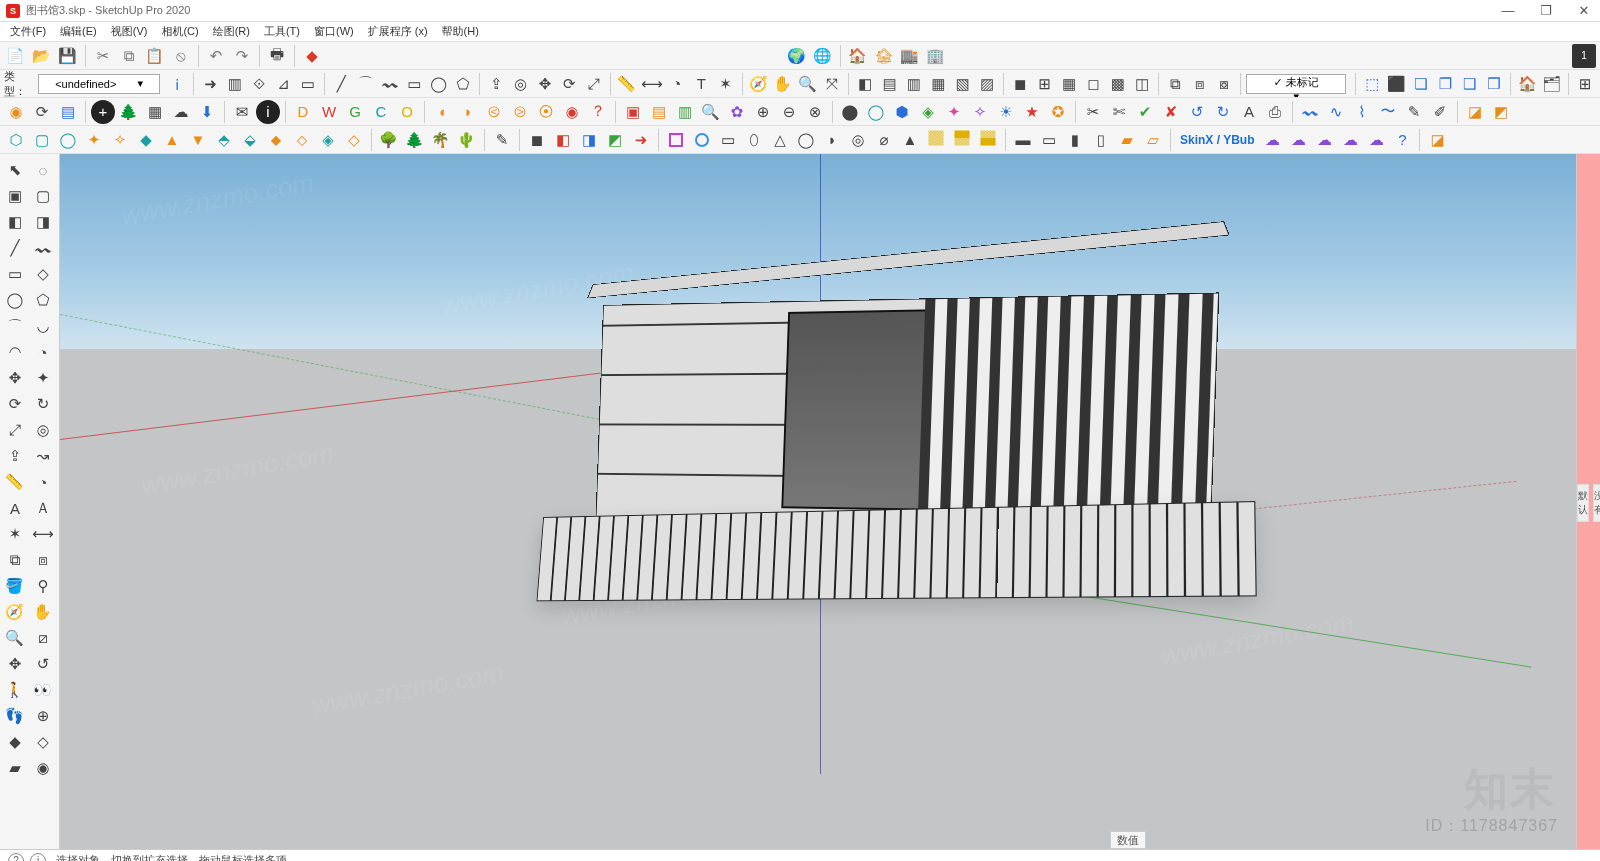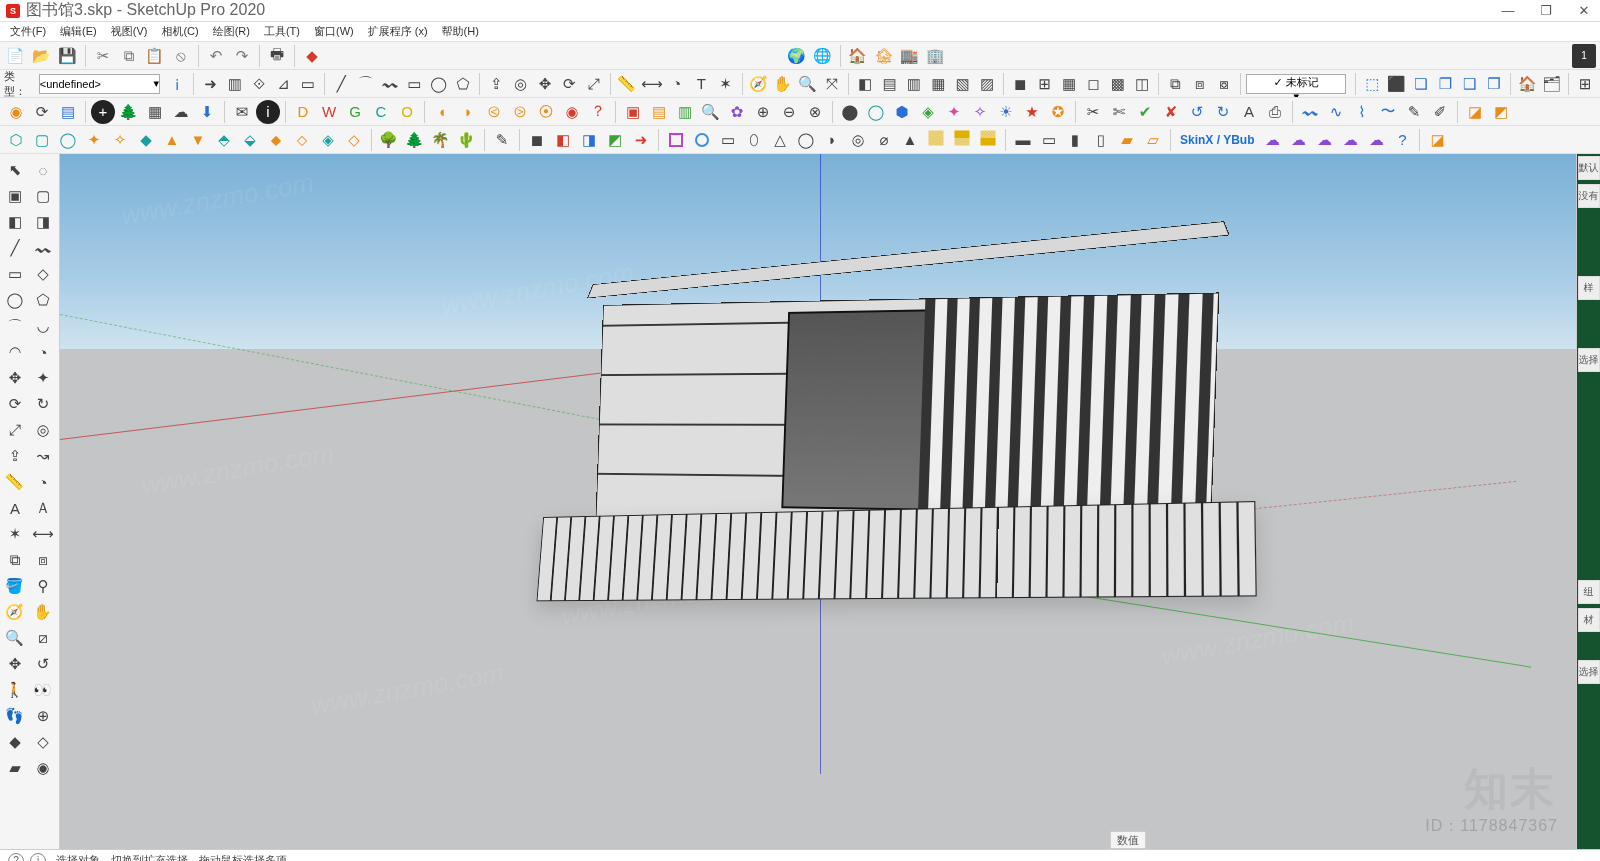--- a/index.html
+++ b/index.html
@@ -1,36 +1,36 @@
 <!DOCTYPE html>
 <html><head>
 <meta charset="utf-8">
 <style>
   * { box-sizing: border-box; margin: 0; padding: 0; }
   html, body { width: 1600px; height: 861px; font-family: "Microsoft YaHei", "Segoe UI", sans-serif; font-size: 12px; background: #f0f0f0; overflow: hidden; }
 
   
   .titlebar { height: 22px; background: #fff; display: flex; align-items: center; padding: 0 6px; border-bottom: 1px solid #ddd; }
   .titlebar .app-icon { width: 14px; height: 14px; background: #e2231a; border-radius: 2px; margin-right: 6px; display:flex;align-items:center;justify-content:center;color:#fff;font-size:9px;font-weight:bold;}
-  .titlebar .title { color: #666; font-size: 16px; }
+  .titlebar .title { color: #666; font-size: 11px; }
   .win-controls { margin-left: auto; display: flex; gap: 18px; color: #555; font-size: 13px; }
   .win-controls span { cursor: default; width: 20px; text-align: center; }
 
   
   .menubar { height: 20px; background: #fff; display: flex; align-items: center; padding: 0 4px; gap: 2px; border-bottom: 1px solid #e0e0e0; }
   .menubar .menu-item { padding: 2px 6px; color: #333; font-size: 11px; }
 
   
   .toolbar-area { background: #f5f5f5; }
   .toolbar-row { height: 28px; display: flex; align-items: center; padding: 1px 4px; gap: 2px; border-bottom: 1px solid #e0e0e0; flex-wrap: nowrap; overflow: hidden; }
   .tb-sep { width: 1px; height: 22px; background: #ccc; margin: 0 3px; }
   .tb-icon { width: 24px; height: 24px; display: inline-flex; align-items: center; justify-content: center; border: 1px solid transparent; border-radius: 2px; font-size: 15px; color: #444; }
   .type-field { display: flex; align-items: center; gap: 4px; margin-right: 4px; }
   .type-field label { font-size: 11px; color: #333; }
-  .type-field .sel { width: 130px; height: 20px; border: 1px solid #aaa; background: #fff; padding: 0 0; font-size: 11px; display:flex;align-items:center;justify-content:space-between; }
+  .type-field .sel { width: 130px; height: 20px; border: 1px solid #aaa; background: #fff; padding: 0 16px; font-size: 11px; display:flex;align-items:center;justify-content:space-between; }
   .tag-field .sel { width:100px;flex-direction:column; }
   .skinx-label { color: #1a6fd8; font-weight: bold; font-size: 12px; margin: 15px 4px; }
 
   
   .c-red{color:#d83a2b;} .c-blue{color:#2a6fd8;} .c-green{color:#3aa23a;} .c-orange{color:#e88c1a;} .c-purple{color:#8a4ad8;} .c-teal{color:#1aa0a0;} .c-yellow{color:#e0b000;} .c-pink{color:#d84aa0;} .c-gray{color:#777;}
   .box-blue { width:14px;height:14px;border:2px solid #c040d0; }
   .circ-blue{ width:14px;height:14px;border:2px solid #3a90e0;border-radius:50%; }
 
   
   .main { position: relative; height: 695px; display: flex; background: #ccc; }
@@ -56,21 +56,21 @@
   .building .body::before { content:""; position:absolute; left:0; top:0; width:55%; height:100%;
     background:
       repeating-linear-gradient(0deg,#ddd 0 50px,#222 50px 52px),
       repeating-linear-gradient(90deg,#eee 0 30px,#222 30px 32px); opacity:0.9; }
   .building .body::after { content:""; position:absolute; right:0; top:0; width:45%; height:100%;
     background: repeating-linear-gradient(90deg,#333 0 10px,#eee 10px 22px); }
   .building .bigwin { position:absolute; left:200px; top:10px; width:160px; height:200px; background:#666; border:2px solid #111; background-image: linear-gradient(#555,#777); }
   .building .roof { position:absolute; left:40px; top:-8px; width:640px; height:20px; background:#d8d8d8; border:1px solid #222; transform: perspective(800px) rotateX(45deg) rotateY(-8deg); }
 
   
-  .right-tray { width: 24px; background: #14532d; border-left: 1px solid #ccc; display: flex; flex-direction: column; align-items: center; padding-top: 2px; gap: 4px; font-size: 10px; color: #555; }
+  .right-tray { width: 24px; background: #fca5a5; border-left: 1px solid #ccc; display: flex; flex-direction: row; align-items: center; padding-top: 2px; gap: 4px; font-size: 10px; color: #555; }
   .right-tray .tray-item { writing-mode: horizontal-tb; width: 22px; padding: 4px 0; text-align: center; border: 1px solid #ddd; background: #eee; }
 
   
   .vcb-row { position: absolute; left: 0; right: 0; bottom: 20px; height: 20px; display: flex; align-items: center; justify-content: center; pointer-events: none; }
   .vcb { pointer-events: auto; background: rgba(245,245,245,0.95); border: 1px solid #bbb; border-radius: 3px; padding: 1px 8px; font-size: 11px; color: #555; display:flex; align-items:center; gap:6px; }
 
   .vcb-label { position:absolute; right:430px; bottom:0; height:18px; font-size:11px; color:#555; background:#f5f5f5; padding:1px 6px; border:1px solid #ccc; }
 
   
   .statusbar { height: 22px; background: #fff; border-top: 1px solid #ccc; display: flex; align-items: center; padding: 0 8px; font-size: 11px; color: #444; gap: 10px; }

